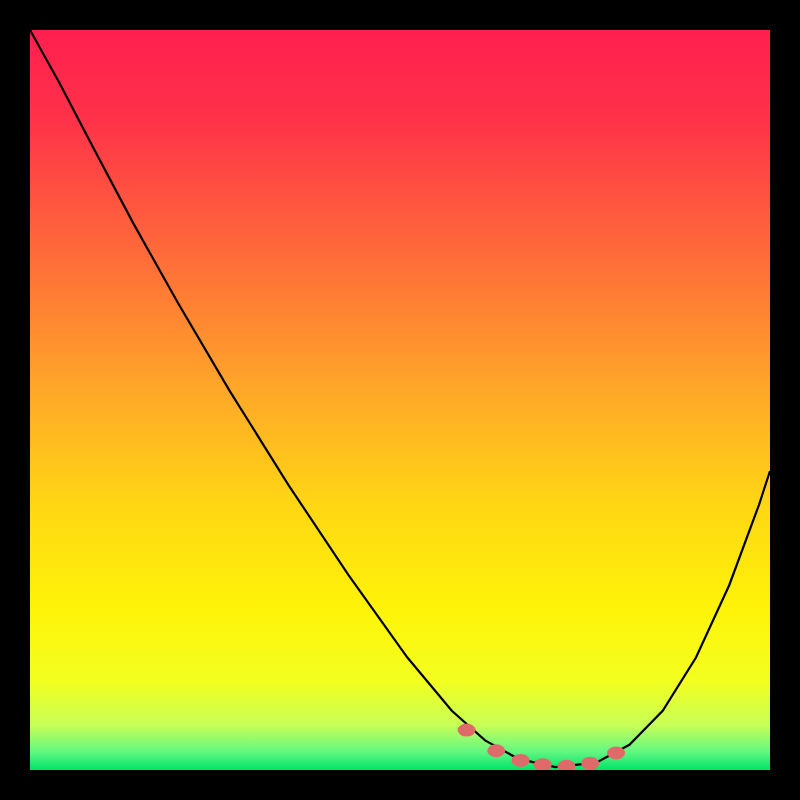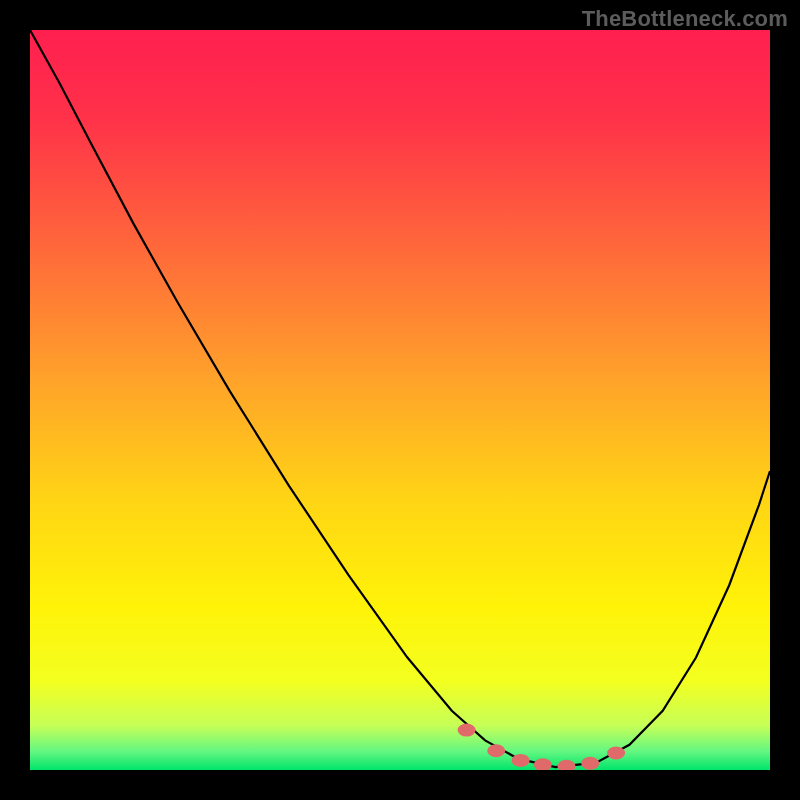--- a/index.html
+++ b/index.html
@@ -79,14 +79,13 @@
           <ellipse cx="466.20" cy="720.76" rx="9" ry="6.5" fill="#e06a6a"></ellipse>
           <ellipse cx="490.62" cy="730.38" rx="9" ry="6.5" fill="#e06a6a"></ellipse>
           <ellipse cx="512.82" cy="734.82" rx="9" ry="6.5" fill="#e06a6a"></ellipse>
           <ellipse cx="536.50" cy="736.30" rx="9" ry="6.5" fill="#e06a6a"></ellipse>
           <ellipse cx="560.18" cy="733.34" rx="9" ry="6.5" fill="#e06a6a"></ellipse>
           <ellipse cx="586.08" cy="722.98" rx="9" ry="6.5" fill="#e06a6a"></ellipse>
         </g>
     </svg>
   </div>
 
-  <div class="watermark">TheBottleneck.com</div>
 </div>
 
 </body></html>

